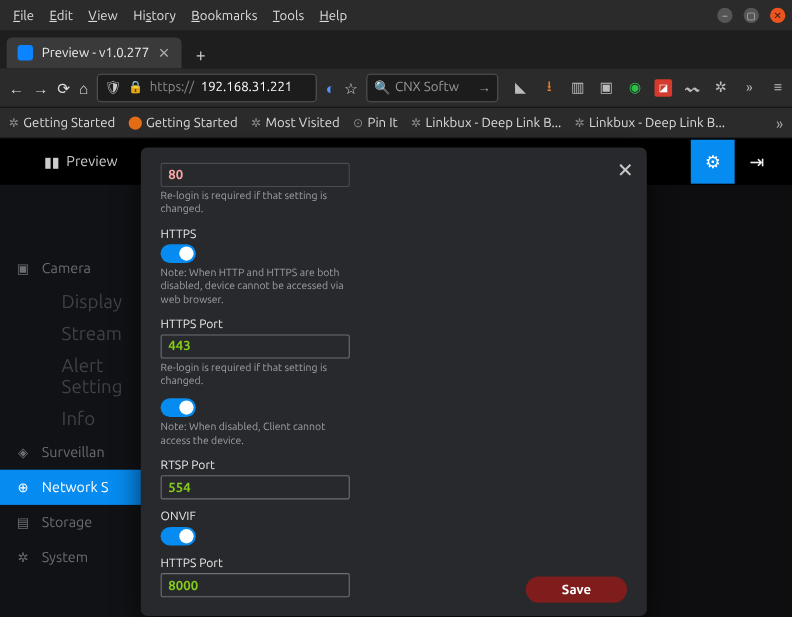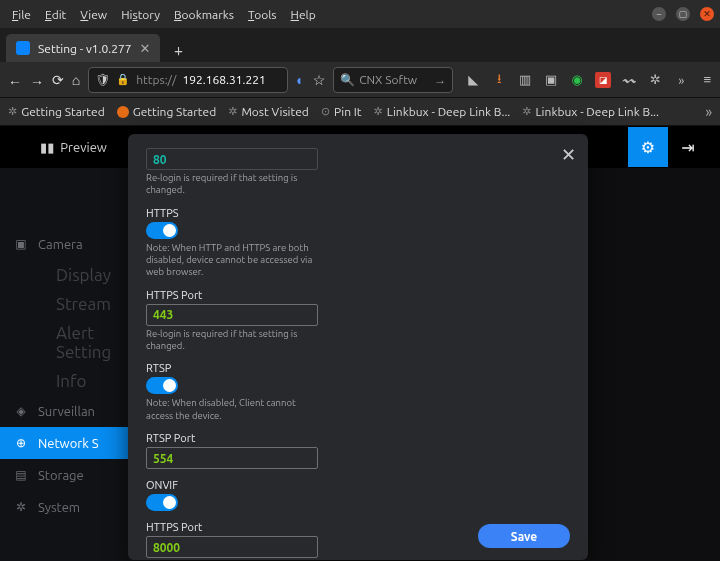--- a/index.html
+++ b/index.html
@@ -56,25 +56,25 @@
   .side-h.active{background:#068bf0;color:#fff;}
   .side-h .sico{width:14px;display:inline-flex;justify-content:center;font-size:12px;}
 
   
   .modal { position:absolute; left:128px; top:8px; width:460px; height:426px; background:#27292d; border-radius:6px; box-shadow:0 6px 24px rgba(0,0,0,.6); padding:14px 18px 50px 18px; overflow:hidden;}
   .modal .close{position:absolute;top:10px;right:12px;font-size:18px;color:#c9c9c9;cursor:pointer;}
   .mcol{width:185px;}
   .field{margin-bottom:6px;}
   .lbl{font-size:11px;color:#e8e8e8;margin-bottom:3px;display:block;}
   .txtin{width:172px;height:22px;background:#27292d;border:1px solid #6f6f73;border-radius:2px;color:#84cc16;font-size:12px;padding:0 6px;font-weight:700;}
-  .txtin.dim{color:#14b8a6;font-weight:600;border-color:#4a4b4f;}
+  .txtin.dim{color:#fca5a5;font-weight:600;border-color:#4a4b4f;}
   .hint{font-size:9.5px;color:#9fa0a3;line-height:1.3;margin-top:2px;width:172px;}
   .toggle{width:32px;height:17px;background:#068bf0;border-radius:9px;position:relative;margin:2px 0 3px 0;}
   .toggle::after{content:"";position:absolute;right:2px;top:2px;width:13px;height:13px;background:#fff;border-radius:50%;}
-  .savebtn{position:absolute;right:18px;bottom:12px;width:92px;height:24px;background:#3b82f6;border:none;border-radius:12px;color:#fff;font-size:12px;font-weight:600;cursor:pointer;}
+  .savebtn{position:absolute;right:18px;bottom:12px;width:92px;height:24px;background:#7f1d1d;border:none;border-radius:12px;color:#fff;font-size:12px;font-weight:600;cursor:pointer;}
 </style>
 </head>
 <body>
 
 <div class="titlebar">
   <div class="menubar">
     <span><u>F</u>ile</span>
     <span><u>E</u>dit</span>
     <span><u>V</u>iew</span>
     <span>Hi<u>s</u>tory</span>
@@ -85,21 +85,21 @@
   <div class="winctrl">
     <div class="winbtn min">–</div>
     <div class="winbtn max">▢</div>
     <div class="winbtn close">✕</div>
   </div>
 </div>
 
 <div class="tabstrip">
   <div class="tab">
     <span class="favicon"></span>
-    <span>Setting - v1.0.277</span>
+    <span>Preview - v1.0.277</span>
     <span class="tabclose">✕</span>
   </div>
   <div class="newtab">+</div>
 </div>
 
 <div class="navbar">
   <div class="navbtn">←</div>
   <div class="navbtn">→</div>
   <div class="navbtn">⟳</div>
   <div class="navbtn">⌂</div>
@@ -222,21 +222,20 @@
         <div class="hint">Note: When HTTP and HTTPS are both disabled, device cannot be accessed via web browser.</div>
       </div>
 
       <div class="field" style="margin-top:10px">
         <span class="lbl">HTTPS Port</span>
         <input class="txtin" value="443" style="">
         <div class="hint">Re-login is required if that setting is changed.</div>
       </div>
 
       <div class="field" style="margin-top:10px">
-        <span class="lbl">RTSP</span>
         <div class="toggle"></div>
         <div class="hint">Note: When disabled, Client cannot access the device.</div>
       </div>
 
       <div class="field" style="margin-top:10px">
         <span class="lbl">RTSP Port</span>
         <input class="txtin" value="554" style="">
       </div>
 
       <div class="field" style="margin-top:10px">

